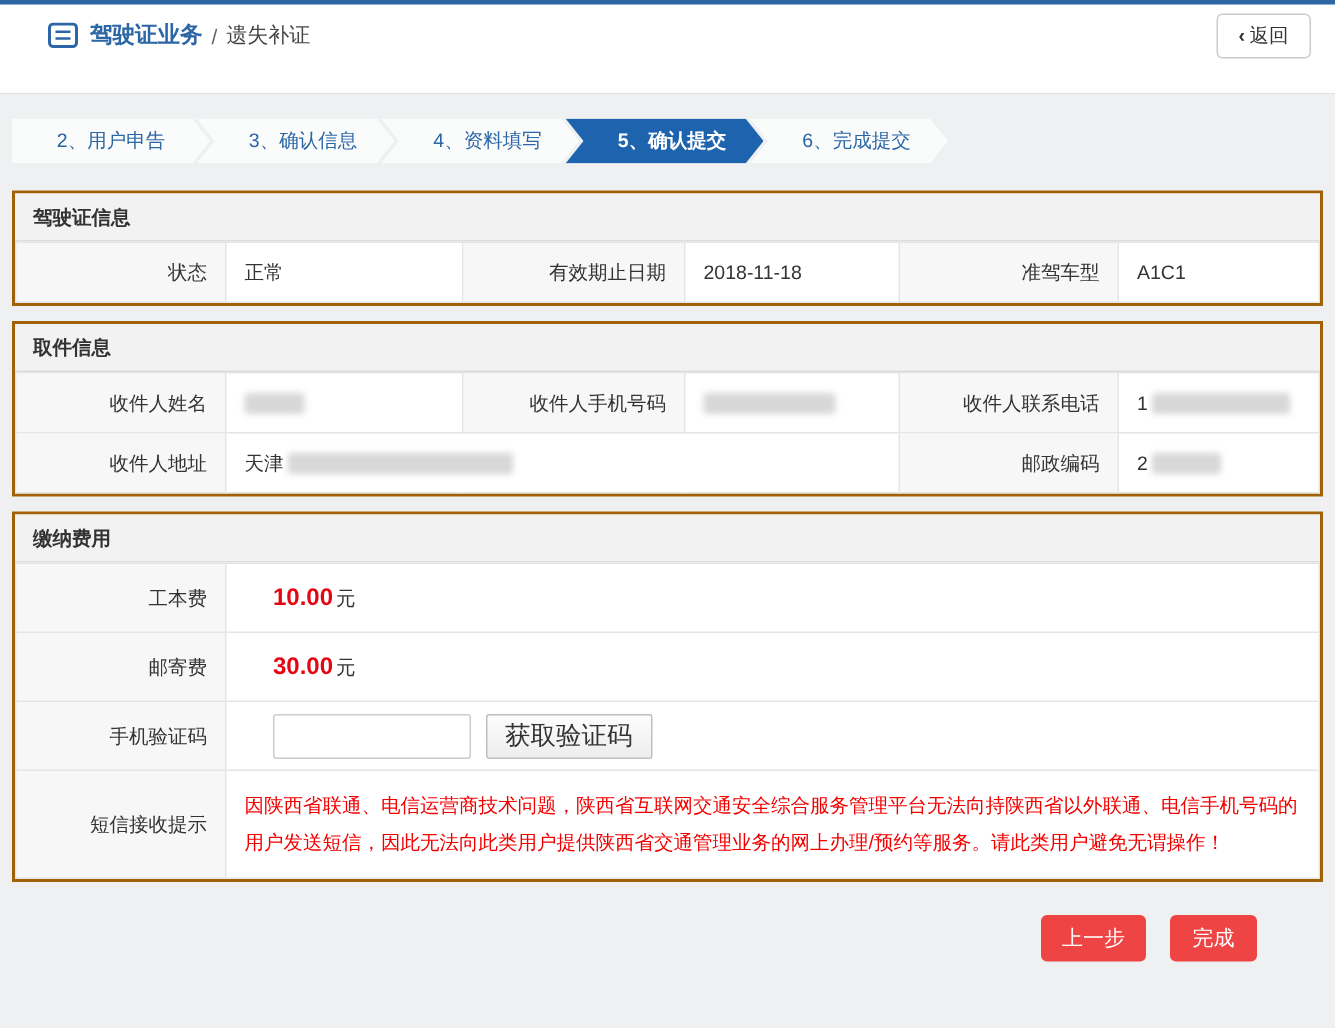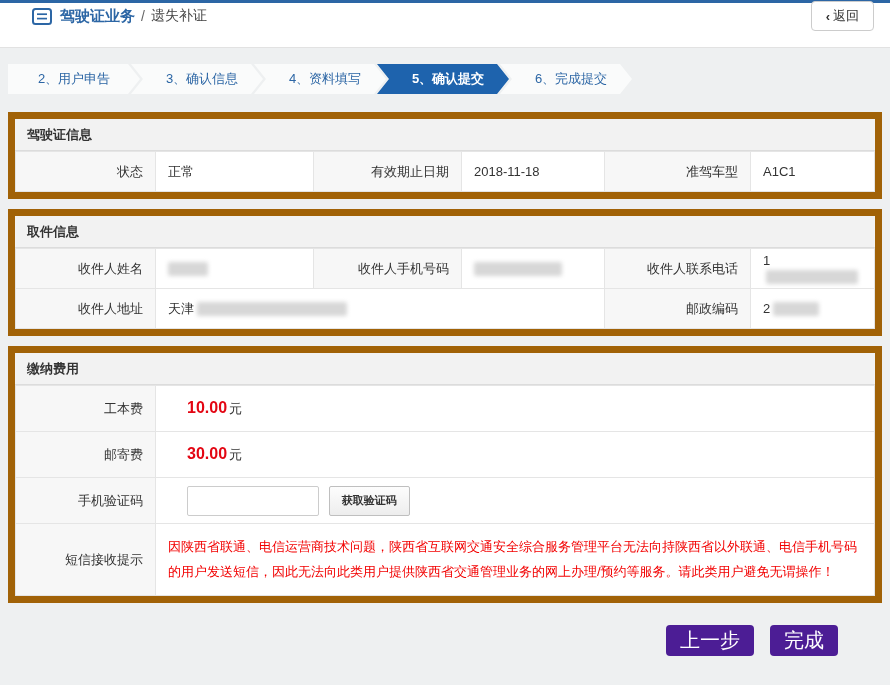--- a/index.html
+++ b/index.html
@@ -10,21 +10,21 @@
     font-family:"Liberation Sans", sans-serif;
     font-size:13px;
     color:#333;
     overflow:hidden;
   }
   
   .topbar {
     background:#fff;
     border-top:3px solid #2c66a5;
     border-bottom:1px solid #e2e2e2;
-    height:48px;
+    height:63px;
     display:flex;
     align-items:center;
     padding:0 16px 18px 32px;
   }
   .title-icon { display:inline-flex; margin-right:8px; }
   .page-title { font-size:15px; font-weight:bold; color:#2c66a5; }
   .sep { margin:0 6px; color:#666; font-size:14px; }
   .page-subtitle { font-size:14px; color:#444; }
   .back-btn {
     margin-left:auto;
@@ -59,21 +59,21 @@
     margin-left:-9px;
     clip-path:polygon(0 0, calc(100% - 12px) 0, 100% 50%, calc(100% - 12px) 100%, 0 100%, 12px 50%);
     padding-left:10px;
     text-align:center;
   }
   .step.active { background:#1e63ad; color:#fff; font-weight:bold; }
   
   .section {
     margin:0 8px 10px 8px;
     background:#fff;
-    border:7px solid #a16207;
+    border:2px solid #a16207;
   }
   .section-header {
     height:32px; line-height:32px;
     padding-left:12px;
     background:#f2f2f2;
     border-bottom:1px solid #dcdcdc;
     font-weight:bold;
     color:#333;
     font-size:13px;
   }
@@ -114,45 +114,45 @@
     font-family:inherit;
     vertical-align:middle;
   }
   .code-btn {
     height:30px;
     margin-left:6px;
     padding:0 12px;
     background:linear-gradient(#fdfdfd,#ededed);
     border:1px solid #bfbfbf;
     border-radius:2px;
-    font-size:11px;
-    font-weight:bold;
+    font-size:17px;
+    font-weight:normal;
     color:#333;
     cursor:pointer;
     font-family:inherit;
     vertical-align:middle;
   }
   td.sms-row { height:72px; }
   .warning-text { color:#f20000; line-height:1.9; font-size:13px; }
   
   .footer {
     display:flex;
     justify-content:flex-end;
     gap:16px;
     padding:12px 52px 12px 8px;
   }
   .footer button {
     min-width:58px;
     height:31px;
     padding:0 14px;
-    background:#4c1d95;
+    background:#ef4444;
     color:#fff;
     border:none;
     border-radius:4px;
-    font-size:20px;
+    font-size:14px;
     cursor:pointer;
     font-family:inherit;
   }
 </style>
 </head>
 <body>
 
 <div class="topbar">
   <span class="title-icon">
     <svg width="20" height="17" viewBox="0 0 20 17">

